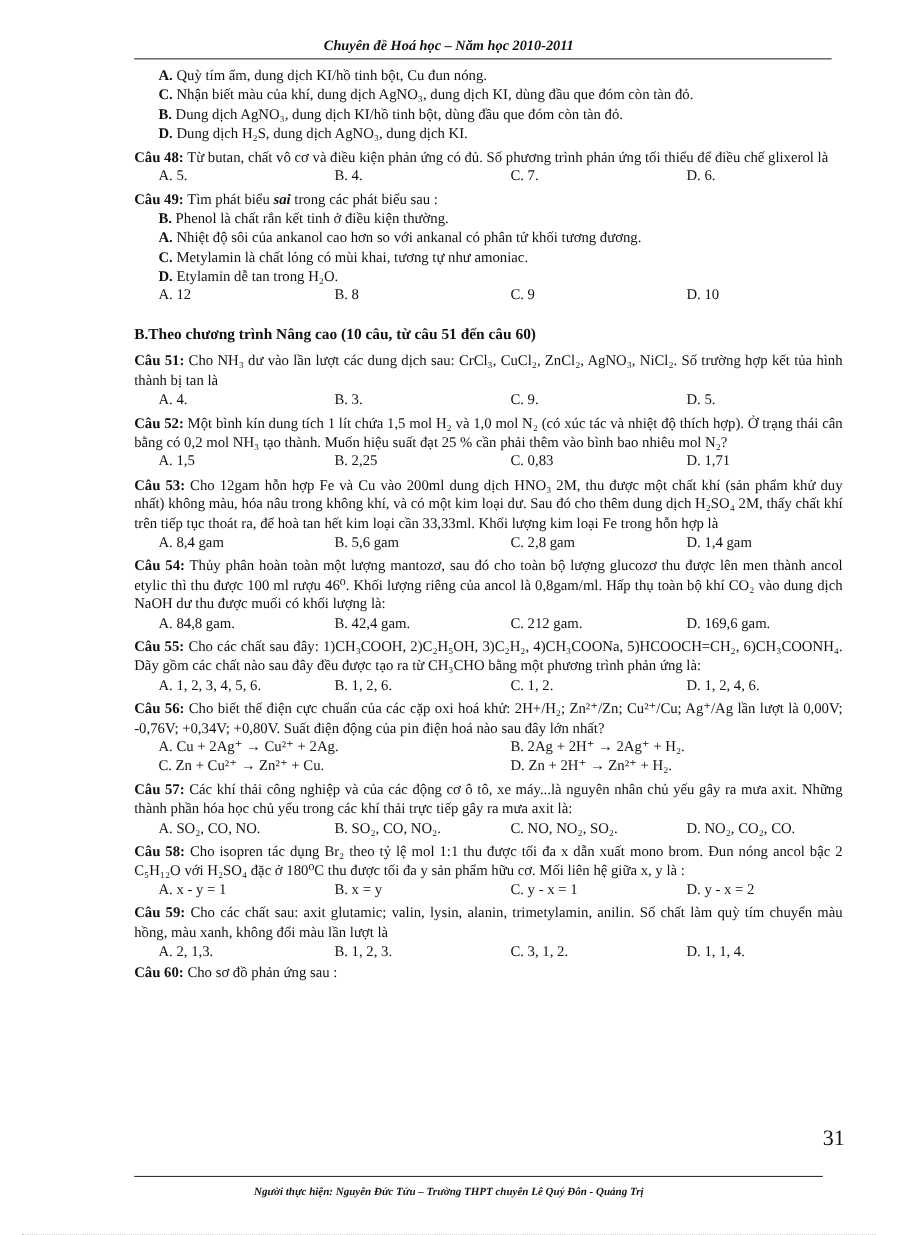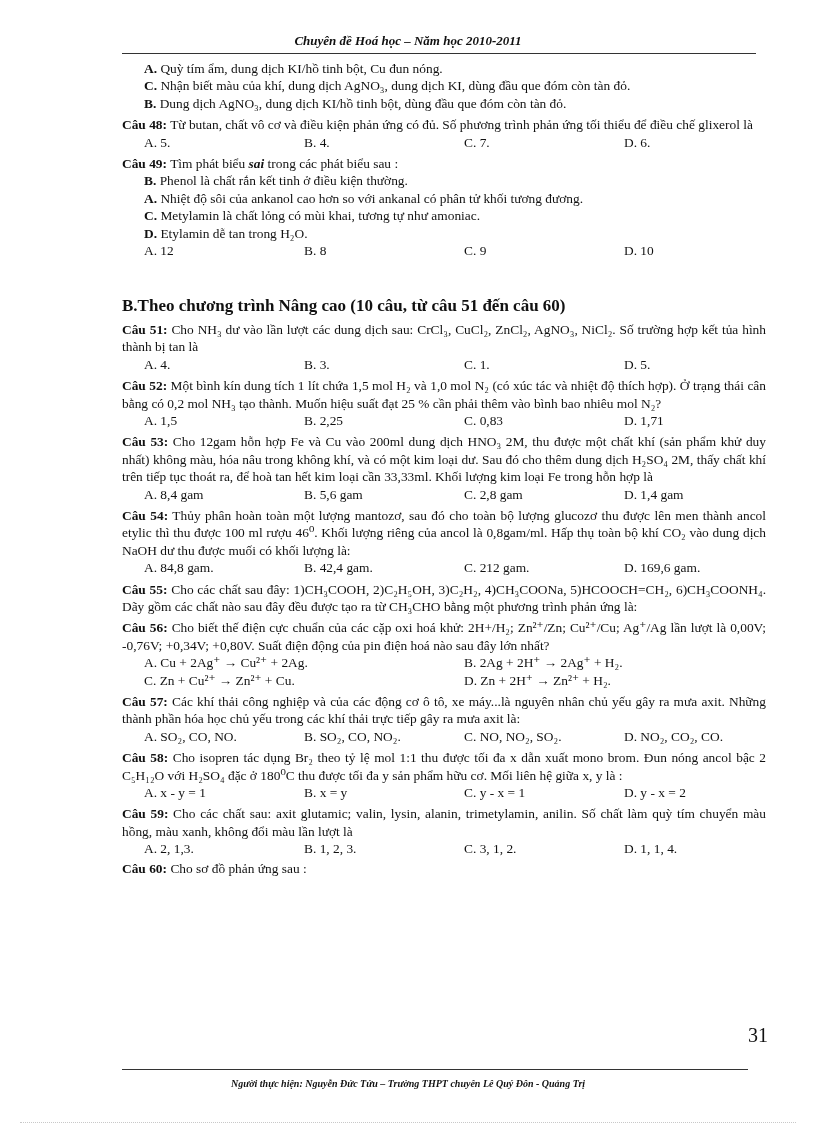--- a/index.html
+++ b/index.html
@@ -11,39 +11,40 @@
   .header-rule { position:absolute; left:122px; width:634px; top:53px; border-top:1.5px solid #333; }
   .content { position:absolute; left:122px; top:60px; width:644px; line-height:17.4px; }
   .q { text-align:justify; margin-top:2px; }
   .q b.num { font-weight:bold; }
   .opts { display:flex; padding-left:22px; }
   .opts .o { width:160px; flex:none; }
   .opts2 { display:flex; padding-left:22px; }
   .opts2 .o { width:320px; flex:none; }
   .indent { padding-left:22px; }
   .lbl { font-weight:bold; }
-  .section { font-weight:bold; font-size:17px; margin-top:38px; margin-bottom:6px; }
+  .section { font-weight:bold; font-size:14px; margin-top:19px; margin-bottom:6px; }
   .footer-rule { position:absolute; left:122px; width:626px; top:1069px; border-top:1.5px solid #333; }
   .page-num { position:absolute; left:748px; top:1024px; font-size:20px; }
   .footer-text { position:absolute; left:0; right:0; top:1078px; text-align:center;
       font-weight:bold; font-style:italic; font-size:10px; }
   .page-edge { position:absolute; left:20px; right:20px; top:1122px; border-top:1px dotted #c8c8c8; }
 </style>
 </head>
 <body>
 
 <div class="page">
   <div class="header-title">Chuyên đề Hoá học – Năm học 2010-2011</div>
   <div class="header-rule"></div>
 
   <div class="content">
 
     <div class="indent"><span class="lbl">A.</span> <span>Quỳ tím ẩm, dung dịch KI/hồ tinh bột, Cu đun nóng.</span></div>
     <div class="indent"><span class="lbl">C.</span> <span>Nhận biết màu của khí, dung dịch AgNO₃, dung dịch KI, dùng đầu que đóm còn tàn đỏ.</span></div>
     <div class="indent"><span class="lbl">B.</span> <span>Dung dịch AgNO₃, dung dịch KI/hồ tinh bột, dùng đầu que đóm còn tàn đỏ.</span></div>
+    <div class="indent"><span class="lbl">D.</span> <span>Dung dịch H₂S, dung dịch AgNO₃, dung dịch KI.</span></div>
 
     <div class="q" style="margin-top:4px"><b class="num">Câu 48:</b> <span>Từ butan, chất vô cơ và điều kiện phản ứng có đủ. Số phương trình phản ứng tối thiểu để điều chế glixerol là</span></div>
     <div class="opts">
       <span class="o">A. 5.</span>
       <span class="o">B. 4.</span>
       <span class="o">C. 7.</span>
       <span class="o">D. 6.</span>
     </div>
 
     <div class="q" style="margin-top:4px"><b class="num">Câu 49:</b> <span>Tìm phát biểu</span> <b><i>sai</i></b> <span>trong các phát biểu sau :</span></div>
@@ -58,21 +59,21 @@
       <span class="o">C. 9</span>
       <span class="o">D. 10</span>
     </div>
 
     <div class="section">B.Theo chương trình Nâng cao (10 câu, từ câu 51 đến câu 60)</div>
 
     <div class="q"><b class="num">Câu 51:</b> <span>Cho NH₃ dư vào lần lượt các dung dịch sau: CrCl₃, CuCl₂, ZnCl₂, AgNO₃, NiCl₂. Số trường hợp kết tủa hình thành bị tan là</span></div>
     <div class="opts">
       <span class="o">A. 4.</span>
       <span class="o">B. 3.</span>
-      <span class="o">C. 1.</span>
+      <span class="o">C. 9.</span>
       <span class="o">D. 5.</span>
     </div>
 
     <div class="q" style="margin-top:4px"><b class="num">Câu 52:</b> <span>Một bình kín dung tích 1 lít chứa 1,5 mol H₂ và 1,0 mol N₂ (có xúc tác và nhiệt độ thích hợp). Ở trạng thái cân bằng có 0,2 mol NH₃ tạo thành. Muốn hiệu suất đạt 25 % cần phải thêm vào bình bao nhiêu mol N₂?</span></div>
     <div class="opts">
       <span class="o">A. 1,5</span>
       <span class="o">B. 2,25</span>
       <span class="o">C. 0,83</span>
       <span class="o">D. 1,71</span>
     </div>
@@ -87,20 +88,26 @@
 
     <div class="q" style="margin-top:4px"><b class="num">Câu 54:</b> <span>Thủy phân hoàn toàn một lượng mantozơ, sau đó cho toàn bộ lượng glucozơ thu được lên men thành ancol etylic thì thu được 100 ml rượu 46⁰. Khối lượng riêng của ancol là 0,8gam/ml. Hấp thụ toàn bộ khí CO₂ vào dung dịch NaOH dư thu được muối có khối lượng là:</span></div>
     <div class="opts">
       <span class="o">A. 84,8 gam.</span>
       <span class="o">B. 42,4 gam.</span>
       <span class="o">C. 212 gam.</span>
       <span class="o">D. 169,6 gam.</span>
     </div>
 
     <div class="q" style="margin-top:4px"><b class="num">Câu 55:</b> <span>Cho các chất sau đây: 1)CH₃COOH, 2)C₂H₅OH, 3)C₂H₂, 4)CH₃COONa, 5)HCOOCH=CH₂, 6)CH₃COONH₄. Dãy gồm các chất nào sau đây đều được tạo ra từ CH₃CHO bằng một phương trình phản ứng là:</span></div>
+    <div class="opts">
+      <span class="o">A. 1, 2, 3, 4, 5, 6.</span>
+      <span class="o">B. 1, 2, 6.</span>
+      <span class="o">C. 1, 2.</span>
+      <span class="o">D. 1, 2, 4, 6.</span>
+    </div>
 
     <div class="q" style="margin-top:4px"><b class="num">Câu 56:</b> <span>Cho biết thế điện cực chuẩn của các cặp oxi hoá khử: 2H+/H₂; Zn²⁺/Zn; Cu²⁺/Cu; Ag⁺/Ag lần lượt là 0,00V; -0,76V; +0,34V; +0,80V. Suất điện động của pin điện hoá nào sau đây lớn nhất?</span></div>
     <div class="opts2">
       <span class="o">A. Cu + 2Ag⁺ → Cu²⁺ + 2Ag.</span>
       <span class="o">B. 2Ag + 2H⁺ → 2Ag⁺ + H₂.</span>
     </div>
     <div class="opts2">
       <span class="o">C. Zn + Cu²⁺ → Zn²⁺ + Cu.</span>
       <span class="o">D. Zn + 2H⁺ → Zn²⁺ + H₂.</span>
     </div>

